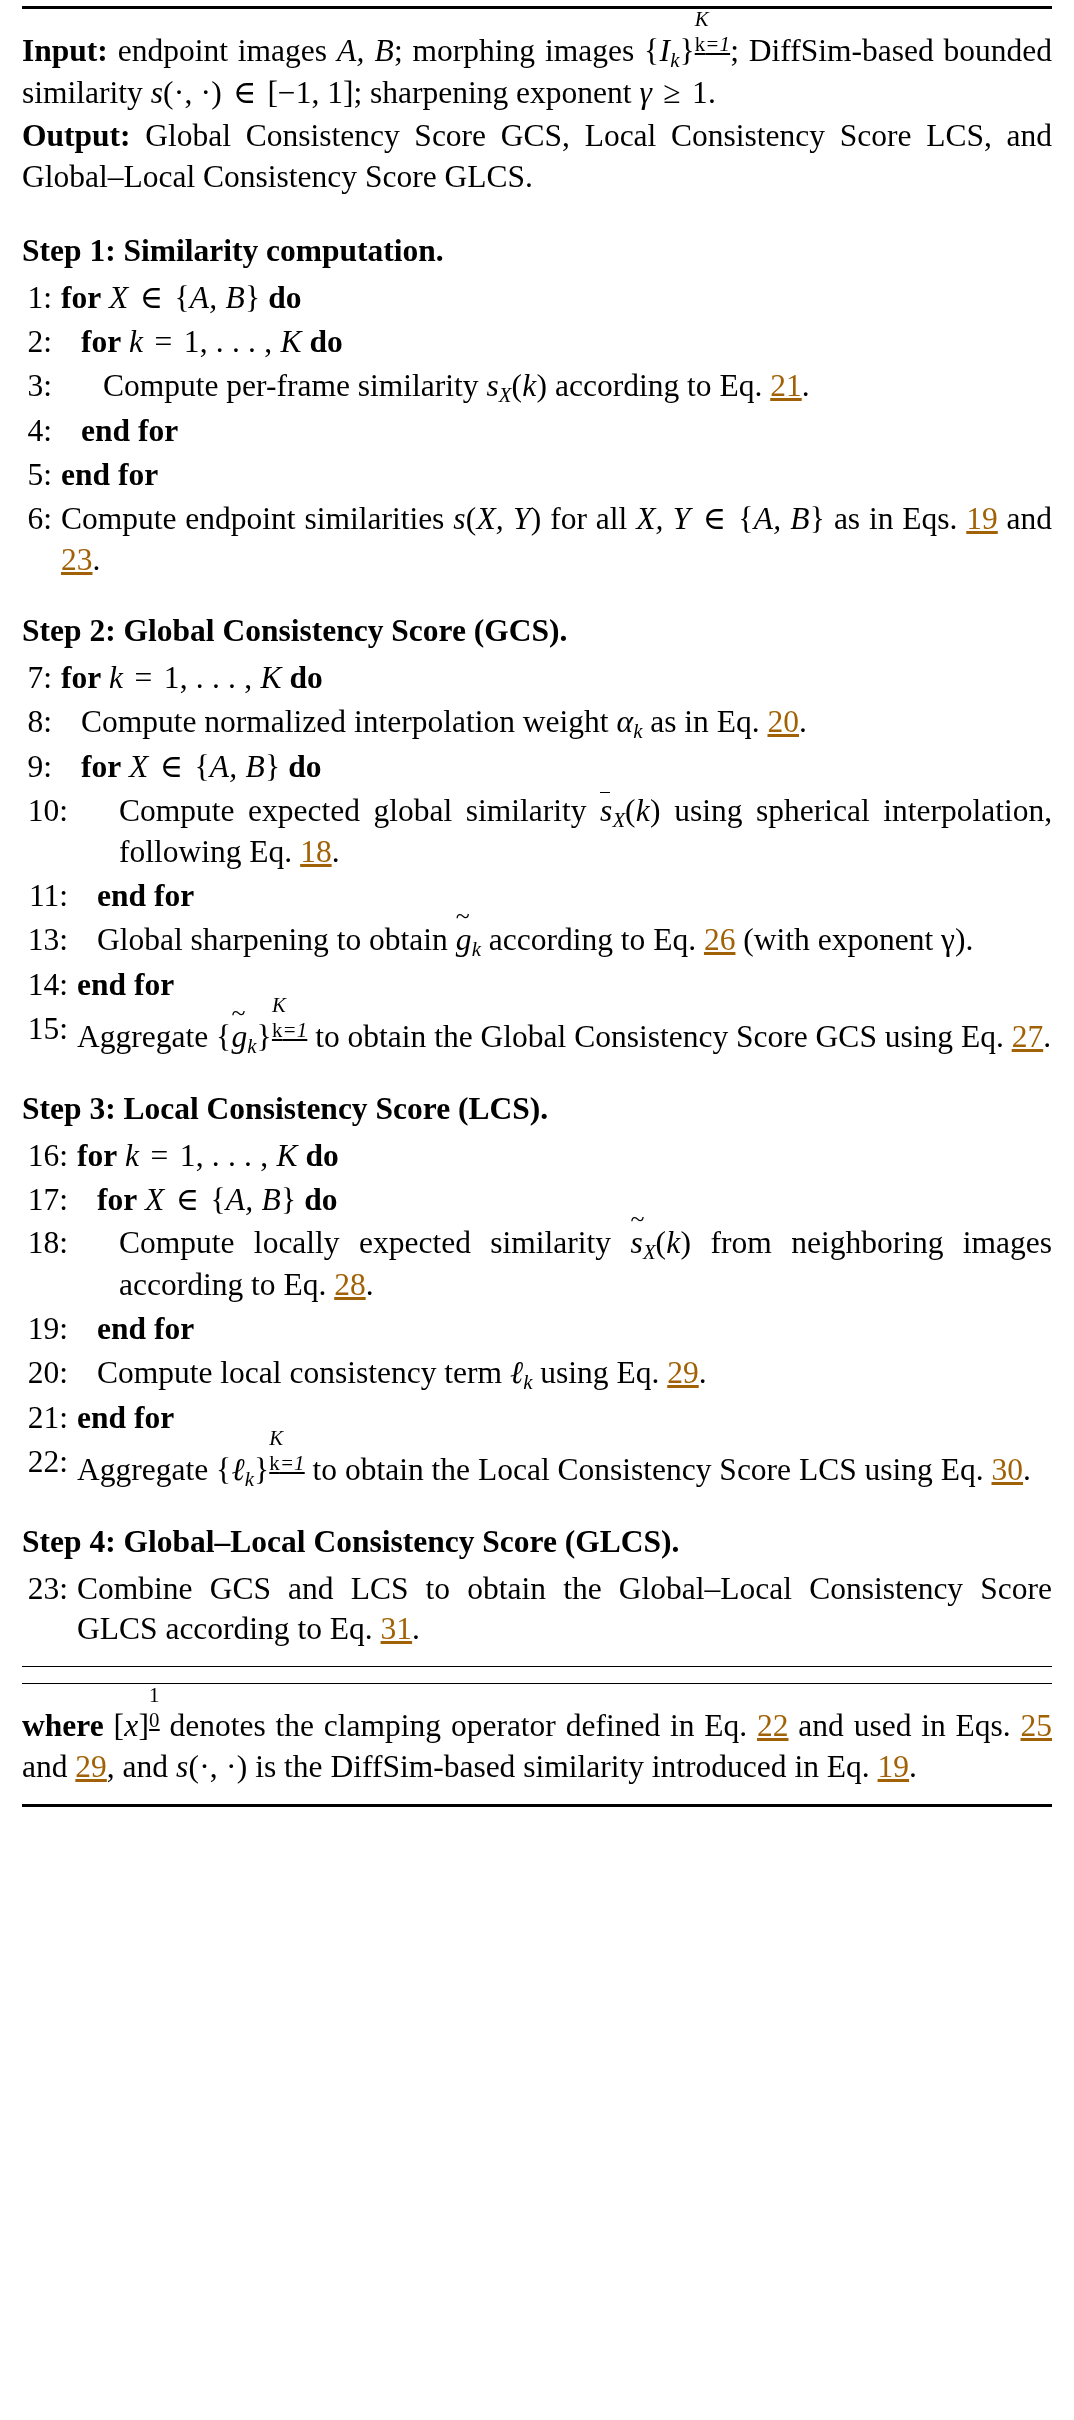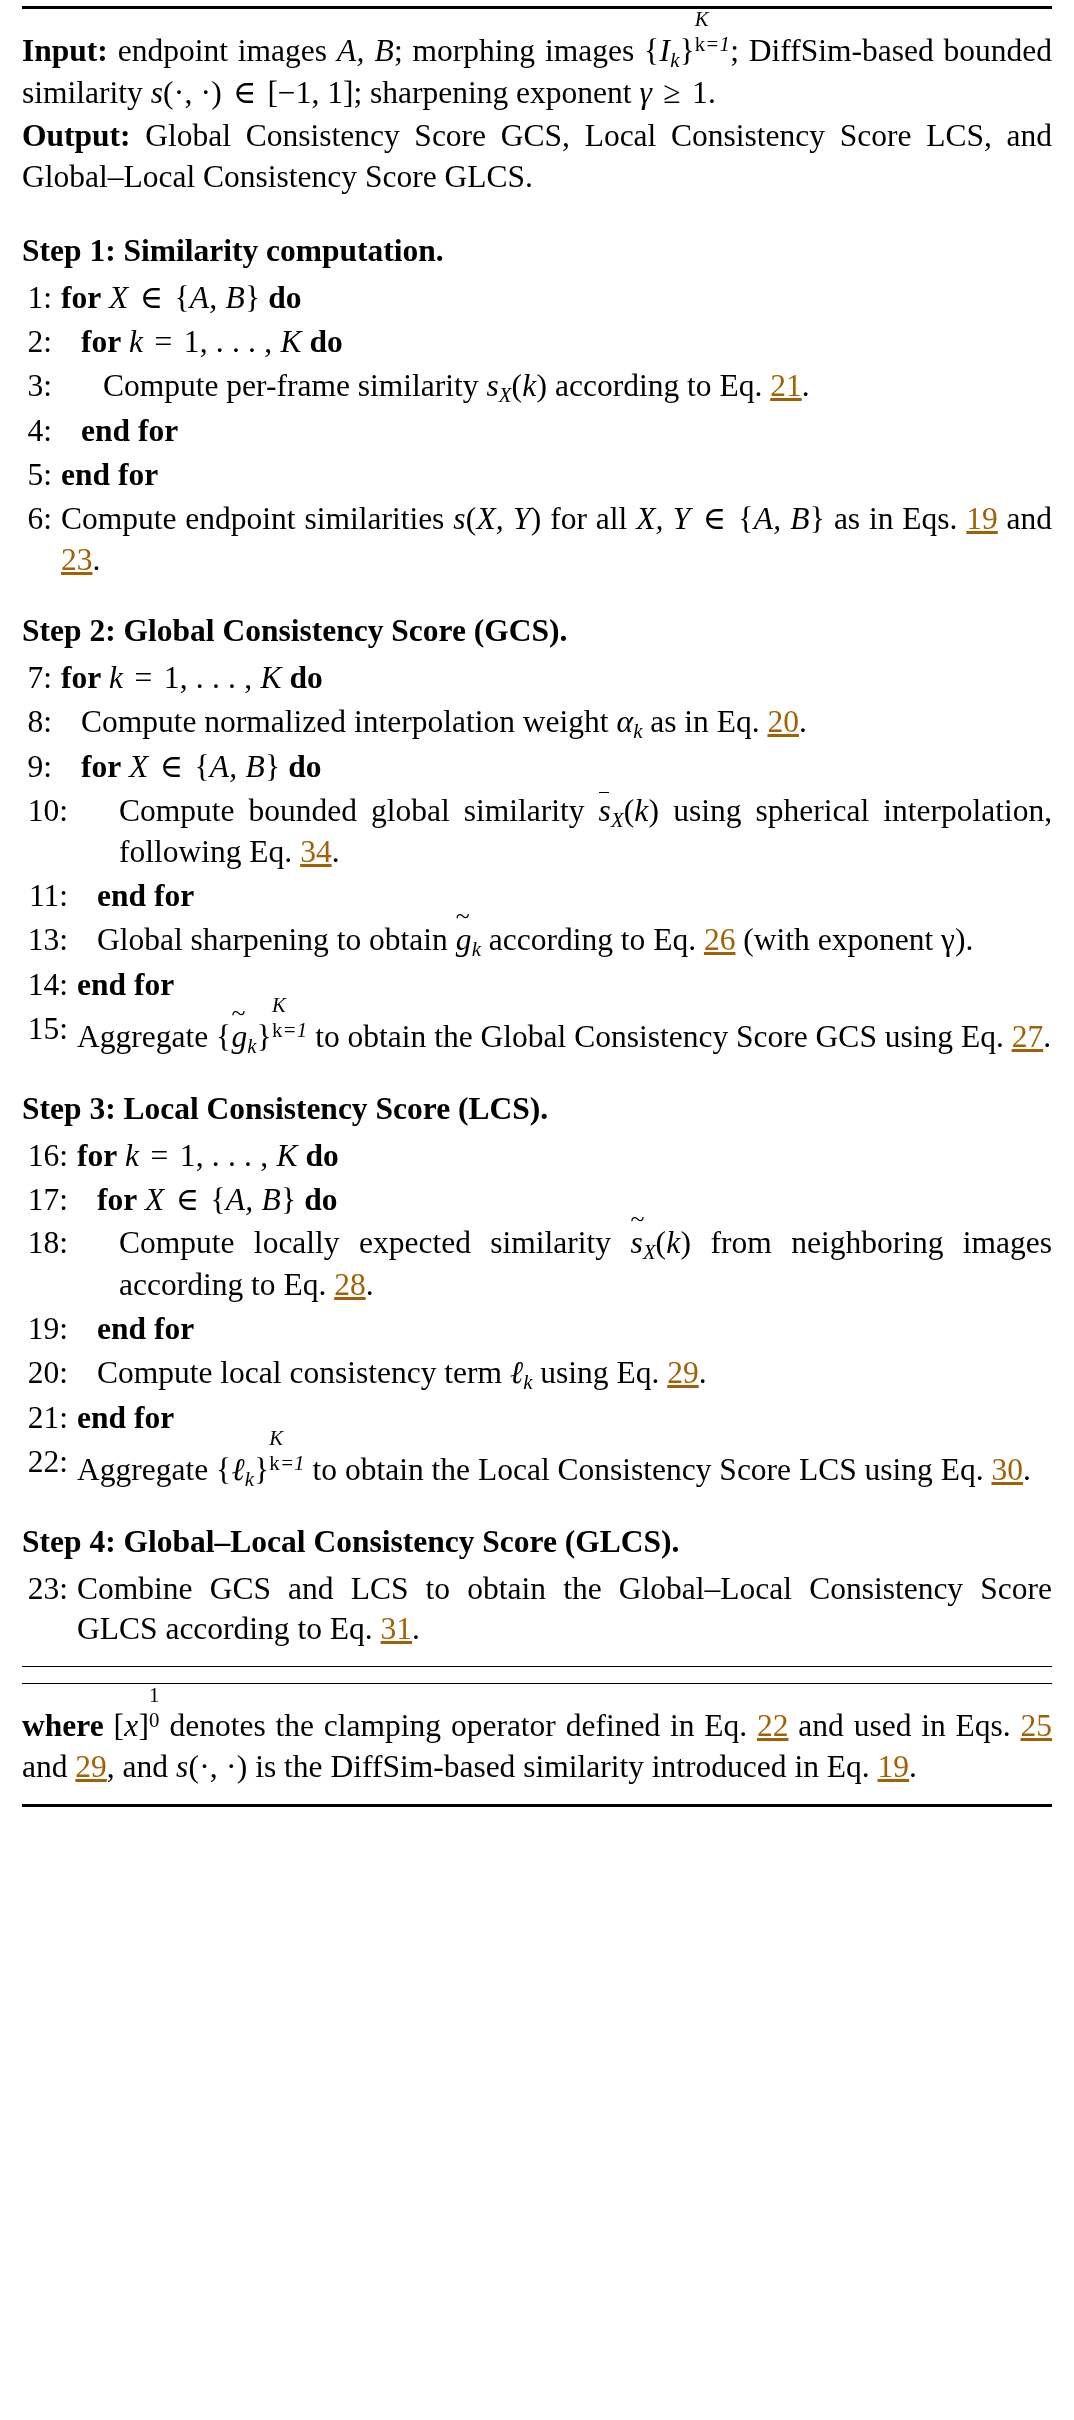--- a/index.html
+++ b/index.html
@@ -76,21 +76,21 @@
     vertical-align: baseline;
     font-size: .66em;
     line-height: 1;
     text-align: left;
     position: relative;
     top: -0.05em;
     font-style: italic;
   }
   .subsup > span { display: block; }
   .subsup .u { position: relative; top: -0.62em; }
-  .subsup .d { position: relative; top: -0.40em; }
+  .subsup .d { position: relative; top: -0.40em; text-decoration: underline; }
 
   .ref {
     color: #a16207;
     font-style: normal;
   }
 
   
   .step-head {
     font-weight: bold;
     font-size: 31.5px;
@@ -210,21 +210,21 @@
     <span class="body-txt ind1"><span>Compute normalized interpolation weight</span> <span class="m"><span class="it">α</span><span class="sub">k</span></span> <span>as in Eq.</span> <a class="ref" href="#">20</a><span>.</span></span>
   </div>
 
   <div class="line">
     <span class="num w1">9:</span>
     <span class="body-txt nojust ind1"><span class="bf">for</span> <span class="m"><span class="it">X</span> <span class="op">∈</span> <span class="brk">{</span><span class="it">A</span>,&nbsp;<span class="it">B</span><span class="brk">}</span></span> <span class="bf">do</span></span>
   </div>
 
   <div class="line">
     <span class="num w2">10:</span>
-    <span class="body-txt ind2"><span>Compute bounded global similarity</span> <span class="m"><span class="overline"><span class="it">s</span></span><span class="sub" style="font-style:italic">X</span><span class="mu">(</span><span class="it">k</span><span class="mu">)</span></span> <span>using spherical interpolation, following Eq.</span> <a class="ref" href="#">34</a><span>.</span></span>
+    <span class="body-txt ind2"><span>Compute expected global similarity</span> <span class="m"><span class="overline"><span class="it">s</span></span><span class="sub" style="font-style:italic">X</span><span class="mu">(</span><span class="it">k</span><span class="mu">)</span></span> <span>using spherical interpolation, following Eq.</span> <a class="ref" href="#">18</a><span>.</span></span>
   </div>
 
   <div class="line">
     <span class="num w2">11:</span>
     <span class="body-txt nojust ind1 bf">end for</span>
   </div>
 
 
   <div class="line">
     <span class="num w2">13:</span>

